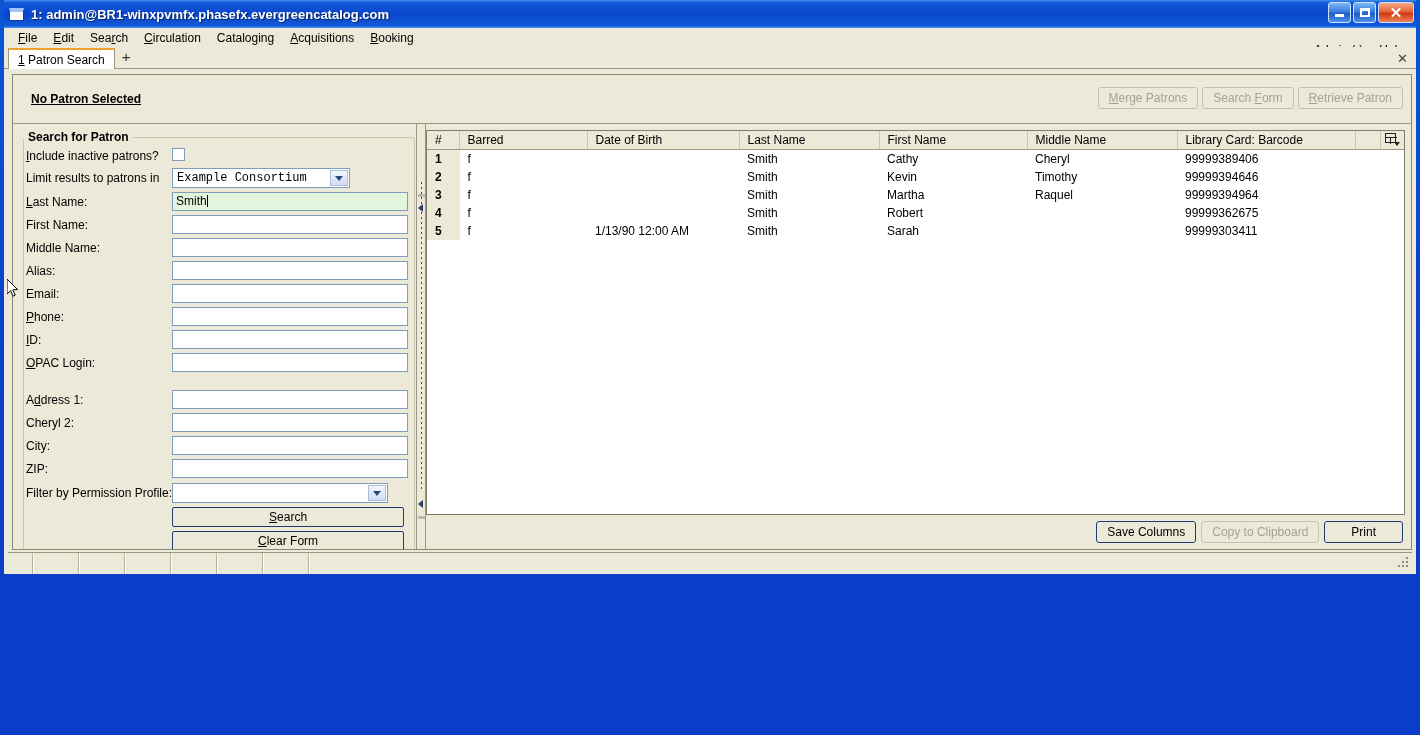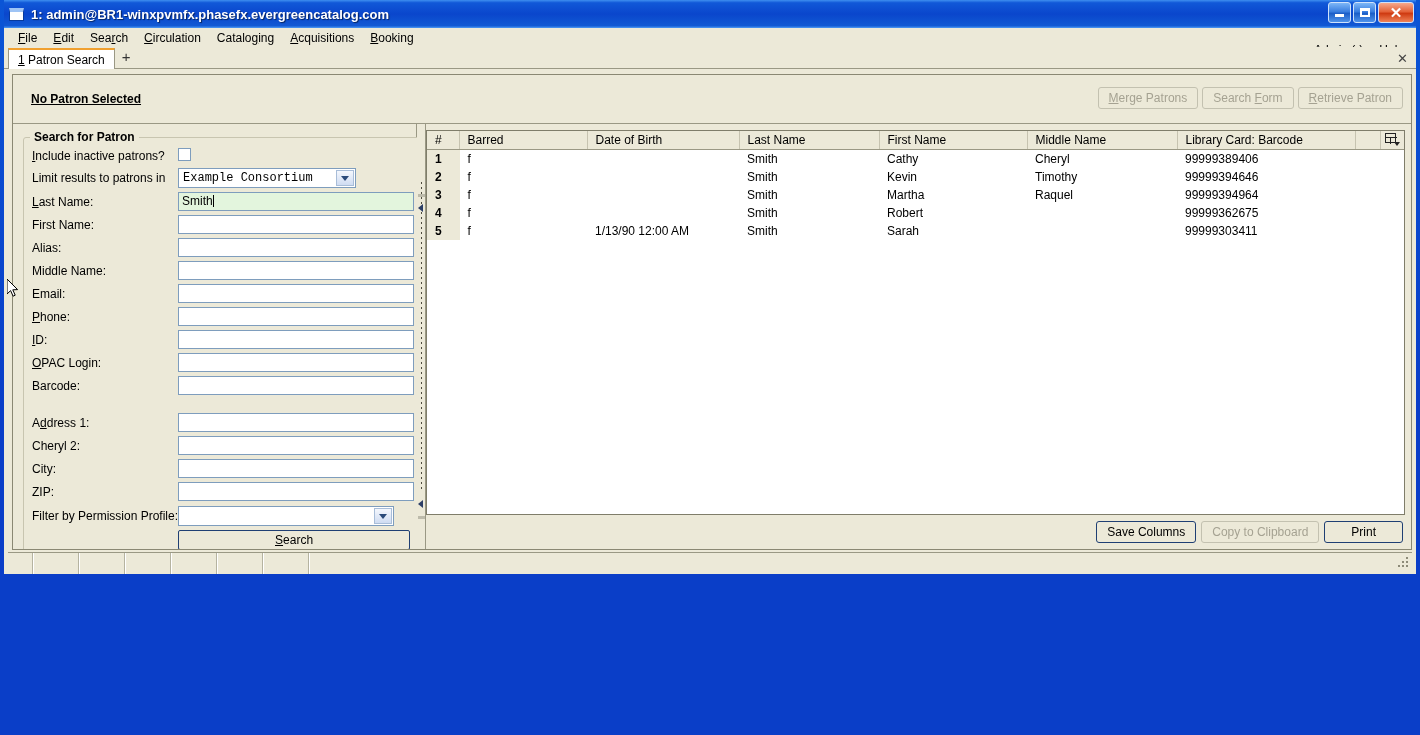--- a/index.html
+++ b/index.html
@@ -182,21 +182,21 @@
     background: #ece9d8;
     border-top: 1px solid #9a9884;
     border-right: 1px solid #9a9884;
     padding: 6px 6px 0 10px;
     position: relative;
   }
   fieldset.group {
     border: 1px solid #c8c5b0;
     border-radius: 3px;
     margin: 0;
-    padding: 2px 6px 10px 6px;
+    padding: 2px 6px 10px 0;
     background: #ece9d8;
     height: 485px;
   }
   fieldset.group legend {
     font-weight: bold;
     font-size: 12px;
     padding: 0 4px;
   }
   table.formtab { border-collapse: collapse; width: 100%; }
   table.formtab td { padding: 2px 0; vertical-align: middle; font-size: 12px; }
@@ -470,57 +470,51 @@
                   <div class="tinp active"><span>Smith</span><span class="caret"></span></div>
                 </td>
               </tr>
               <tr>
                 <td class="lbl">First Name:</td>
                 <td>
                       <div class="tinp"></div>
                     </td>
               </tr>
               <tr>
+                <td class="lbl">Middle Name:</td>
+                <td>
+                      <div class="tinp"></div>
+                    </td>
+              </tr>
+              <tr>
                 <td class="lbl">Alias:</td>
                 <td>
                       <div class="tinp"></div>
                     </td>
               </tr>
               <tr>
-                <td class="lbl">Middle Name:</td>
-                <td>
-                      <div class="tinp"></div>
-                    </td>
-              </tr>
-              <tr>
                 <td class="lbl">Email:</td>
                 <td>
                       <div class="tinp"></div>
                     </td>
               </tr>
               <tr>
                 <td class="lbl"><span class="uline">P</span>hone:</td>
                 <td>
                       <div class="tinp"></div>
                     </td>
               </tr>
               <tr>
                 <td class="lbl"><span class="uline">I</span>D:</td>
                 <td>
                       <div class="tinp"></div>
                     </td>
               </tr>
               <tr>
                 <td class="lbl"><span class="uline">O</span>PAC Login:</td>
-                <td>
-                      <div class="tinp"></div>
-                    </td>
-              </tr>
-              <tr>
-                <td class="lbl">Barcode:</td>
                 <td>
                       <div class="tinp"></div>
                     </td>
               </tr>
               <tr class="spacerrow">
                     <td colspan="2"></td>
                   </tr>
               <tr>
                 <td class="lbl">A<span class="uline">d</span>dress 1:</td>
                 <td>

